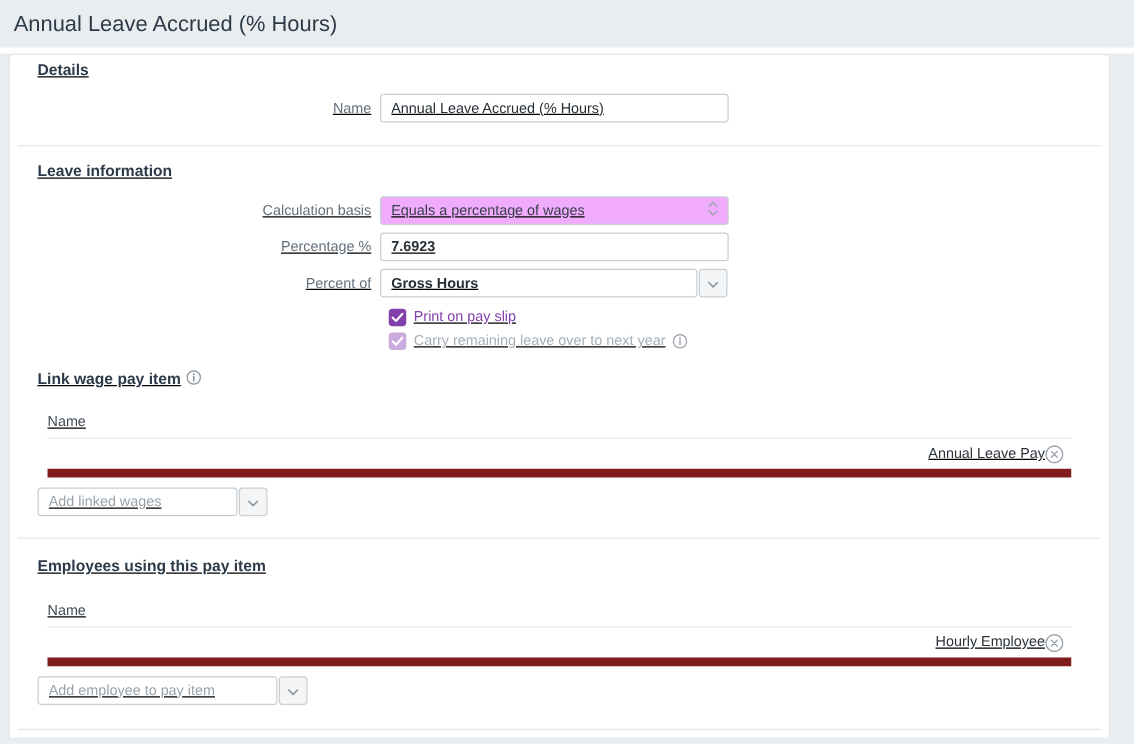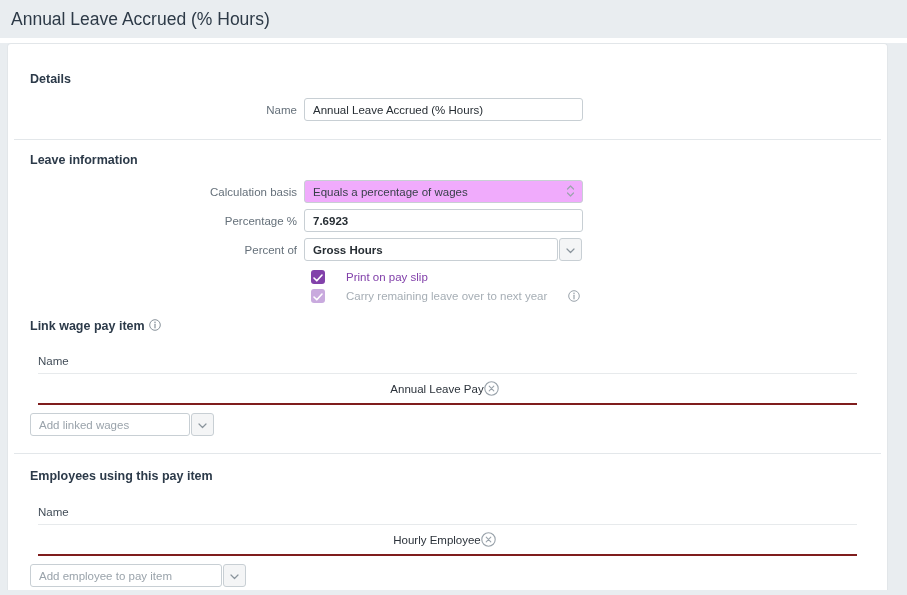--- a/index.html
+++ b/index.html
@@ -19,21 +19,22 @@
   }
   .page-title { font-size: 17.5px; color: #2d3a47; font-weight: 400; }
   .content { background: #e9edf0; height: 547px; padding-left: 7px; }
   .card {
     width: 881px;
     height: 100%;
     background: #ffffff;
     border: 1px solid #e2e6e9;
     border-bottom: none;
     border-radius: 4px 4px 0 0;
-    padding: 28px 22px 0 22px;
+    padding: 5px 22px 0 22px;
+    text-decoration: underline;
   }
   .section-heading { font-size: 12.5px; font-weight: 700; color: #2c3a49; line-height: 14px; }
   .heading-row { display: flex; align-items: flex-start; gap: 4px; }
   .form-row { display: flex; align-items: center; margin-bottom: 6px; }
   .form-label {
     width: 274px; flex-shrink: 0;
     text-align: right; padding-right: 7px;
     font-size: 11.5px; color: #65707a;
   }
   .text-input {
@@ -57,41 +58,41 @@
   }
   .combo { display: flex; gap: 1px; }
   .combo .text-input.narrow { width: 254px; }
   .combo-btn {
     width: 23px; height: 23px;
     border: 1px solid #c8cfd4; border-radius: 3px;
     background: #f4f5f6;
     display: flex; align-items: center; justify-content: center;
     cursor: pointer;
   }
-  .check-row { display: flex; align-items: center; gap: 21px; margin-left: 281px; margin-bottom: 5px; }
+  .check-row { display: flex; align-items: center; gap: 6px; margin-left: 281px; margin-bottom: 5px; }
   .checkbox {
     width: 14px; height: 14px; border-radius: 3px;
     display: flex; align-items: center; justify-content: center;
     cursor: pointer; flex-shrink: 0;
   }
   .checkbox.checked { background: #8241aa; }
   .checkbox.checked.disabled { background: #c9aade; cursor: default; }
   .check-label { font-size: 11.5px; color: #8241aa; }
   .check-label.disabled { color: #a6aeb5; }
   .hr-full { border: none; border-top: 1px solid #e3e7ea; margin: 18px -16px 0 -16px; }
   .table { margin: 0 8px; }
   .table-header {
     padding: 4px 0 6px 0;
     border-bottom: 1px solid #e7eaec;
     font-size: 11.5px; color: #424d58;
   }
   .table-row {
     height: 31px;
-    display: flex; align-items: center; justify-content: center;
-    border-bottom: 2px solid #7f1d1d;
+    display: flex; align-items: center; justify-content: flex-end;
+    border-bottom: 7px solid #7f1d1d;
     font-size: 11.5px; color: #2b323a;
   }
   .remove-btn { background: none; border: none; cursor: pointer; padding: 0; display: flex; margin-right: 6px; }
   .info-btn { background: none; border: none; cursor: pointer; padding: 0; display: flex; }
   .mt13 { margin-top: 13px; }
   .mt12 { margin-top: 12px; }
   .mt9  { margin-top: 9px; }
   .mt16 { margin-top: 16px; }
   .mt15 { margin-top: 15px; }
   .mt18 { margin-top: 18px; }

